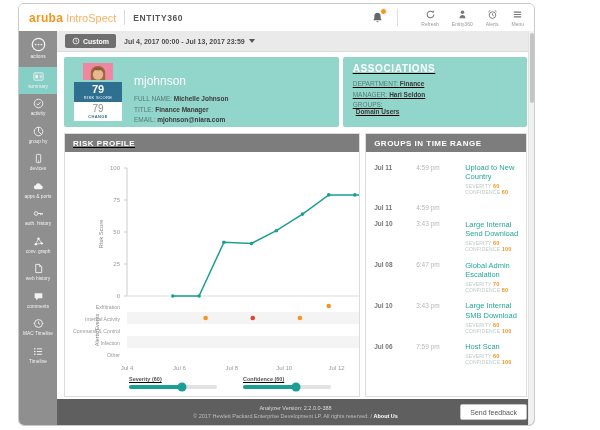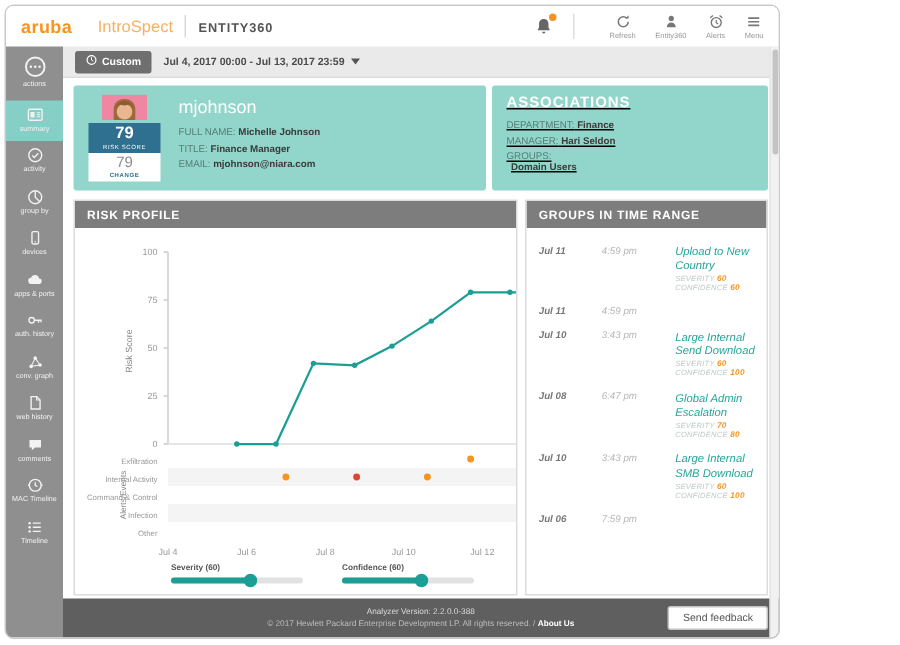--- a/index.html
+++ b/index.html
@@ -1,25 +1,25 @@
 <!DOCTYPE html>
 <html><head>
 <meta charset="utf-8">
 <style>
   * { box-sizing: border-box; margin: 0; padding: 0; }
   html,body { width:600px; height:430px; background:#fff; font-family:"Liberation Sans", sans-serif; }
-  .app { position:absolute; left:3px; top:3px; width:517px; height:423px; border:1px solid #c9c9c9;
+  .app { position:absolute; left:18px; top:3px; width:517px; height:423px; border:1px solid #c9c9c9;
          border-radius:6px; overflow:hidden; background:#fff; }
 
   
   .topbar { position:absolute; left:0; right:0; top:0; height:27px; background:#fff;
             display:flex; align-items:center; justify-content:space-between; padding:0 10px; }
   .brand-row { display:flex; align-items:center; }
   .brand { color:#f7941d; font-weight:bold; font-size:12px; letter-spacing:.3px; }
-  .brand-product { color:#f9b061; font-size:11px; margin-left:17px; }
+  .brand-product { color:#f9b061; font-size:11px; margin-left:3px; }
   .brand-divider { width:1px; height:15px; background:#d9d9d9; margin:0 8px; }
   .app-title { font-size:8.5px; font-weight:bold; color:#555; letter-spacing:.6px; }
   .nav { display:flex; align-items:center; gap:11px; color:#777; }
   .nav-item { display:flex; flex-direction:column; align-items:center; gap:1px; cursor:pointer; }
   .nav-icon svg { width:11px; height:11px; display:block; }
   .nav-label { font-size:5px; color:#999; }
   .nav-divider { width:1px; height:17px; background:#ddd; }
   .bell-wrap { position:relative; margin-right:2px; color:#666; }
   .bell-wrap svg { width:13px; height:13px; display:block; }
   .bell-badge { position:absolute; right:-3px; top:-3px; width:7px; height:7px; border-radius:50%;
@@ -53,44 +53,44 @@
   .user-card { flex:1.55; display:flex; gap:12px; padding:6px 10px; }
   .u-left { width:48px; display:flex; flex-direction:column; align-items:center; flex-shrink:0; }
   .avatar { width:30px; height:30px; overflow:hidden; }
   .avatar svg { display:block; width:30px; height:30px; }
   .risk-box { width:48px; background:#2f7090; color:#fff; text-align:center; padding:1px 0 2px; margin-top:2px; }
   .risk-num { font-size:11px; font-weight:bold; line-height:1.1; }
   .risk-cap { font-size:4px; letter-spacing:.4px; }
   .change-box { width:48px; background:#fff; text-align:center; padding:1px 0 2px; }
   .change-num { font-size:10px; color:#8d8d8d; line-height:1.1; }
   .change-cap { font-size:4px; color:#2f7090; font-weight:bold; letter-spacing:.4px; }
-  .u-right { padding-top:1px; }
+  .u-right { padding-top:1px;margin-top:10px; }
   .username { color:#fff; font-size:12px; margin-bottom:7px; font-weight:normal; }
   .f-row { margin-bottom:3.5px; font-size:6.5px; }
   .f-label { color:#547d77; }
   .f-value { color:#3a3a3a; font-weight:bold; }
   .assoc-card { flex:1; padding:6px 10px;text-decoration:underline; }
   .assoc-title { color:#fff; font-size:10px; font-weight:bold; letter-spacing:.6px; margin-bottom:6px; }
   .f-row.block .f-value { display:block; margin-left:3px; }
 
   .main-row { display:flex; gap:5px; margin-top:6px; height:264px; }
   .card { background:#fff; border:1px solid #dcdcdc; overflow:hidden; }
-  .risk-card { flex:1.84; }
+  .risk-card { flex:1.84;text-decoration:underline; }
   .alerts-card { flex:1; }
   .card-header { background:#7d7d7d; color:#fff; font-size:8px; font-weight:bold; letter-spacing:.5px; padding:4.5px 8px; }
   #chart { display:block; margin-top:4px; }
   .sliders { display:flex; gap:26px; margin:0 0 0 64px; }
   .slider-label { font-size:5.5px; font-weight:bold; color:#555; margin-bottom:3px; }
   .track { width:88px; height:4px; background:#e2e2e2; border-radius:2px; position:relative; cursor:pointer; }
   .fill { height:100%; background:#1b9e94; border-radius:2px; }
   .knob { position:absolute; top:50%; transform:translate(-50%,-50%); width:9px; height:9px;
           border-radius:50%; background:#1b9e94; }
 
   .alert-list { padding:7px 6px 0 8px; }
-  .alert-row { display:flex; gap:18px; padding:4px 0 4.5px;font-style:italic; }
+  .alert-row { display:flex; gap:18px; padding:4px 0 4.5px; }
   .a-date { width:24px; font-size:6.5px; font-weight:bold; color:#777; flex-shrink:0; padding-top:.5px; }
   .a-time { width:31px; font-size:6.5px; color:#b6b6b6; flex-shrink:0; padding-top:.5px; }
   .a-body { flex:1; }
   .a-title { display:block; font-size:7.5px; color:#26a69a; line-height:1.25; cursor:pointer; }
   .a-meta { display:block; margin-top:1.5px; font-size:5px; color:#bcc9c6; letter-spacing:.2px; }
   .a-meta b { color:#f5941f; font-size:5.5px; }
   .m-gap { display:inline-block; width:8px; }
 
   
   .footer { position:absolute; left:38px; right:0; bottom:0; height:26px; background:#5f5f5f;
@@ -471,20 +471,26 @@
     <span class="a-body">
       <span class="a-title">Large Internal SMB Download</span>
       <span class="a-meta">
         <span>SEVERITY</span> <b>60</b><span class="m-gap"></span><span>CONFIDENCE</span> <b>100</b>
       </span>
               </span>
             </div>
             <div class="alert-row">
     <span class="a-date">Jul 06</span>
     <span class="a-time">7:59 pm</span>
+    <span class="a-body">
+      <span class="a-title">Host Scan</span>
+      <span class="a-meta">
+        <span>SEVERITY</span> <b>60</b><span class="m-gap"></span><span>CONFIDENCE</span> <b>100</b>
+      </span>
+              </span>
             </div>
           </div>
       </div>
     </div>
   </div>
 
   <div class="footer">
     <div class="footer-line1">Analyzer Version: 2.2.0.0-388</div>
     <div class="footer-line2">
       <span>© 2017 Hewlett Packard Enterprise Development LP. All rights reserved. /</span>

